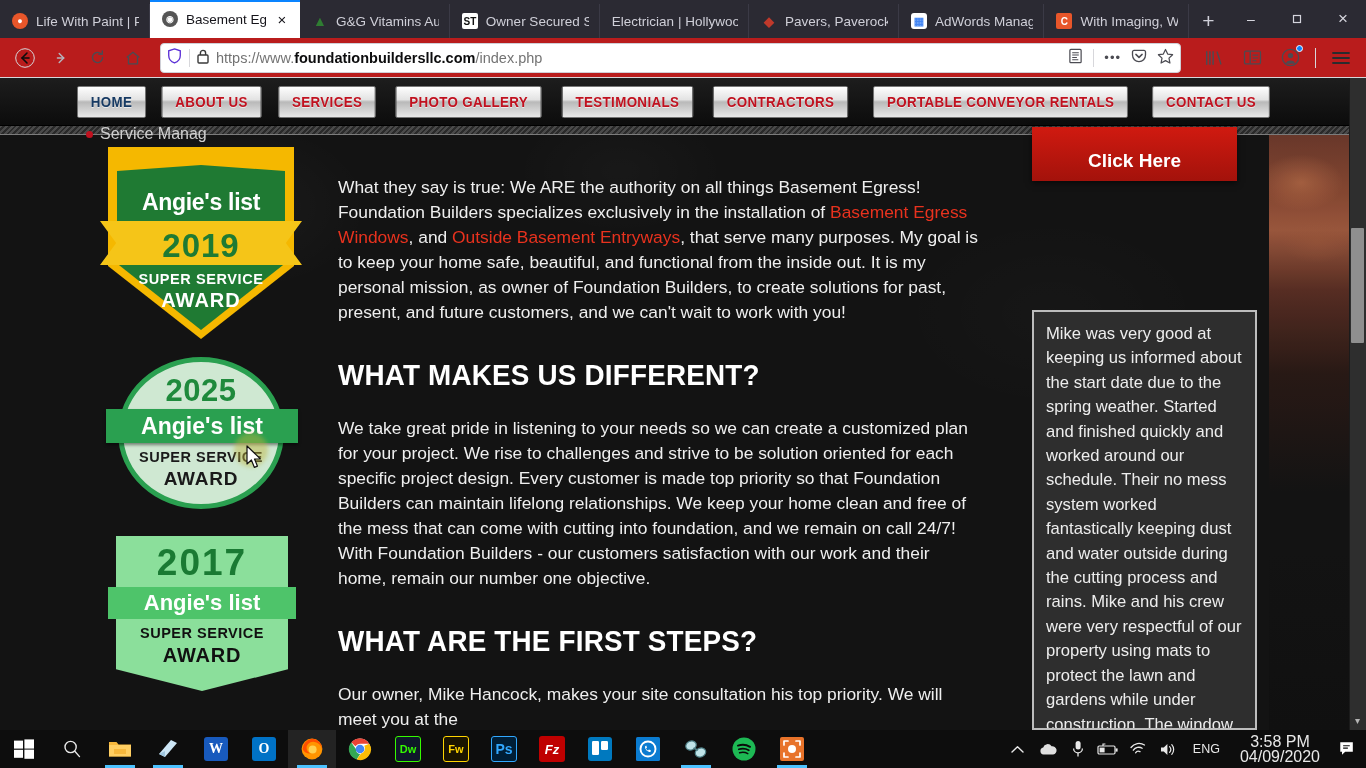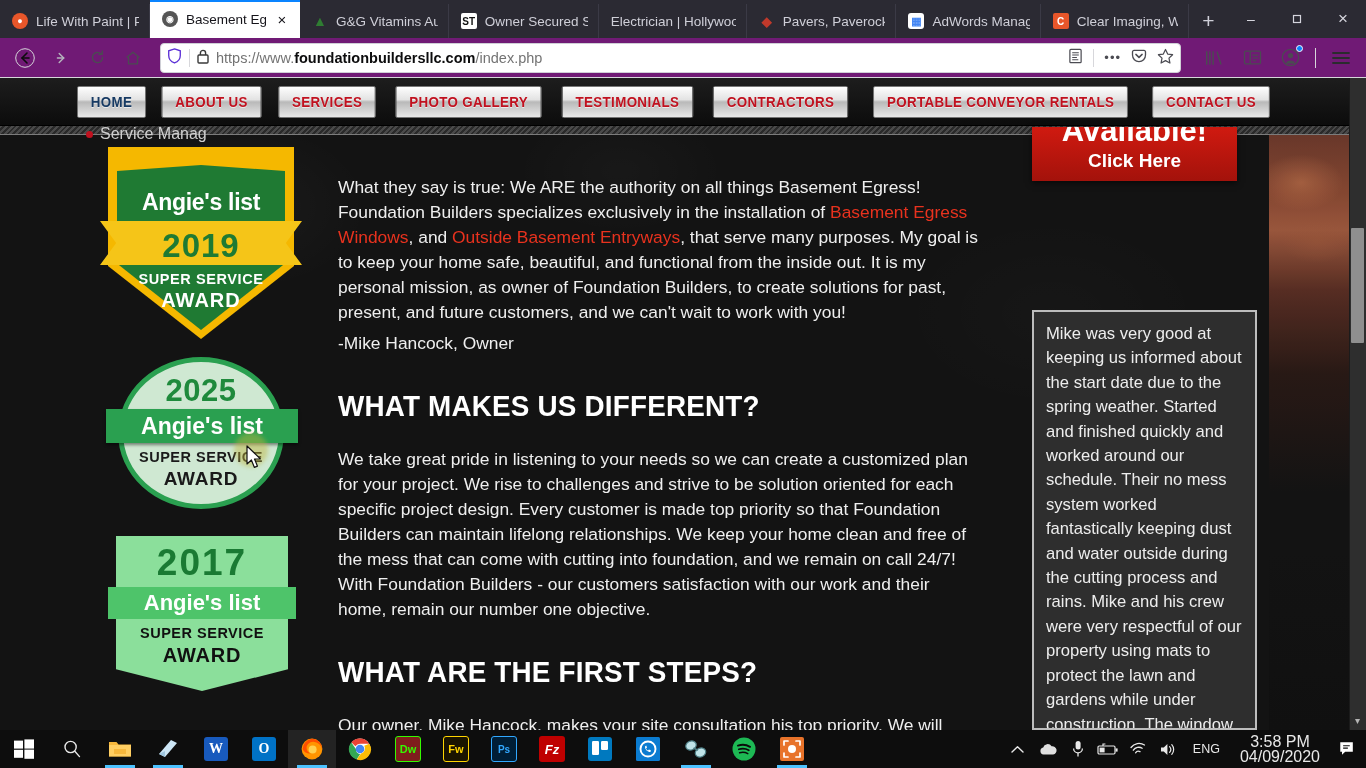--- a/index.html
+++ b/index.html
@@ -38,21 +38,21 @@
   .tab-close { font-size:15px; color:#15141a; width:16px; text-align:center; flex:0 0 16px;}
   .newtab { color:#cfcfd8; font-size:21px; width:40px; height:34px;
             display:flex; align-items:center; justify-content:center; }
   .wincontrols { margin-left:auto; display:flex; height:38px; }
   .wincontrols div {
     width:46px; height:38px; display:flex; align-items:center; justify-content:center;
     color:#d5d5dd; font-size:14px;
   }
 
   .navbar {
-    height:40px; background:#701a75; display:flex; align-items:center;
+    height:40px; background:#b91c1c; display:flex; align-items:center;
     gap:2px; padding:0 8px; border-bottom:1px solid #d7d7db;
   }
   .navbtn { width:34px;height:34px;display:flex;align-items:center;justify-content:center;
             color:#4b4b52; font-size:17px; border-radius:4px;}
   .navbtn.back { color:#0c0c0d; }
   .navbtn.fwd { color:#b5b5bd; }
   .urlbar {
     flex:1; height:30px; margin:0 8px; background:#fff; border:1px solid #cfcfd6;
     border-radius:4px; display:flex; align-items:center; padding:0 6px; gap:7px;
     font-size:14.5px; color:#0c0c0d; min-width:0;
@@ -316,21 +316,21 @@
       <span class="tab-title">Pavers, Paverock</span>
     </div>
 
     <div class="tab">
       <span class="favicon" style="background:#fff;color:#4285f4;font-size:11px">▦</span>
       <span class="tab-title">AdWords Manag</span>
     </div>
 
     <div class="tab">
       <span class="favicon" style="background:#e8562a;border-radius:2px;font-size:10px">C</span>
-      <span class="tab-title">Clear Imaging, W</span>
+      <span class="tab-title">With Imaging, W</span>
     </div>
 
     <div class="newtab">+</div>
 
     <div class="wincontrols">
       <div>–</div>
       <div>
         <svg width="12" height="12" viewBox="0 0 12 12">
             <rect x="2.5" y="2.5" width="7" height="7" fill="none" stroke="#d5d5dd" stroke-width="1.2"></rect>
           </svg>
@@ -488,31 +488,29 @@
           <div class="s-ribbon">
               <span>Angie's list</span>
             </div>
           <div class="s-s1">SUPER SERVICE</div>
           <div class="s-s2">AWARD</div>
         </div>
       </div>
 
       <div class="article">
         <p><span>What they say is true: We ARE the authority on all things Basement Egress! Foundation Builders specializes exclusively in the installation of </span><a href="#">Basement Egress Windows</a><span>, and </span><a href="#">Outside Basement Entryways</a><span>, that serve many purposes. My goal is to keep your home safe, beautiful, and functional from the inside out. It is my personal mission, as owner of Foundation Builders, to create solutions for past, present, and future customers, and we can't wait to work with you!</span></p>
-        <p>-Mike Hancock, Owner</p>
 
         <h2>WHAT MAKES US DIFFERENT?</h2>
         <p>We take great pride in listening to your needs so we can create a customized plan for your project. We rise to challenges and strive to be solution oriented for each specific project design. Every customer is made top priority so that Foundation Builders can maintain lifelong relationships. We keep your home clean and free of the mess that can come with cutting into foundation, and we remain on call 24/7!  With Foundation Builders - our customers satisfaction with our work and their home, remain our number one objective.</p>
 
         <h2>WHAT ARE THE FIRST STEPS?</h2>
         <p>Our owner, Mike Hancock, makes your site consultation his top priority. We will meet you at the</p>
       </div>
 
       <div class="redbanner">
-        <div class="rb1">Available!</div>
         <div class="rb2">Click Here</div>
       </div>
 
       <div class="testimonial">
         <p>Mike was very good at keeping us informed about the start date due to the spring weather. Started and finished quickly and worked around our schedule. Their no mess system worked fantastically keeping dust and water outside during the cutting process and rains. Mike and his crew were very respectful of our property using mats to protect the lawn and gardens while under construction. The window is great, adds a lot of value and is performing as Mike described. Mike was also the most prompt contractor I have ever worked with. Got back to us within minutes of a</p>
       </div>
 
       <div class="cursor-glow"></div>
       <div class="cursor">
         <svg width="17" height="25" viewBox="0 0 17 25">
@@ -581,29 +579,29 @@
       <svg width="24" height="24" viewBox="0 0 24 24">
           <circle cx="12" cy="12" r="10.6" fill="#fff"></circle>
           <path d="M12 1.4 a10.6 10.6 0 0 1 9.2 5.3 H12 a5.3 5.3 0 0 0 -4.6 2.6 L3.3 5.3 A10.6 10.6 0 0 1 12 1.4 Z" fill="#ea4335"></path>
           <path d="M3.3 5.4 L7.9 12 a5.3 5.3 0 0 0 4.2 5.2 l-3.5 5.2 A10.6 10.6 0 0 1 3.3 5.4 Z" fill="#34a853"></path>
           <path d="M21.3 6.8 A10.6 10.6 0 0 1 8.7 22.4 L13 16.5 a5.3 5.3 0 0 0 3.2 -7.8 Z" fill="#fbbc05"></path>
           <circle cx="12" cy="12" r="4.3" fill="#4285f4"></circle>
         </svg>
     </div>
 
     <div class="tb-btn">
-      <span class="tb-ico" style="background:#7f1d1d;border:1.6px solid #35fa00;color:#35fa00;font-size:11px;width:26px;height:26px">Dw</span>
+      <span class="tb-ico" style="background:#0f172a;border:1.6px solid #35fa00;color:#35fa00;font-size:11px;width:26px;height:26px">Dw</span>
     </div>
 
     <div class="tb-btn">
       <span class="tb-ico" style="background:#1a1400;border:1.6px solid #ffd400;color:#ffd400;font-size:11px;width:26px;height:26px">Fw</span>
     </div>
 
     <div class="tb-btn">
-      <span class="tb-ico" style="background:#001e36;border:1.6px solid #31a8ff;color:#31a8ff;font-size:10px;width:26px;height:26px">Ps</span>
+      <span class="tb-ico" style="background:#001e36;border:1.6px solid #31a8ff;color:#31a8ff;font-size:14px;width:26px;height:26px">Ps</span>
     </div>
 
     <div class="tb-btn">
       <span class="tb-ico" style="background:#bf0000;font-size:13px;width:26px;height:26px;font-style:italic">Fz</span>
     </div>
 
     <div class="tb-btn">
       <svg width="26" height="26" viewBox="0 0 26 26">
           <rect x="1" y="1" width="24" height="24" rx="3" fill="#0079bf"></rect>
           <rect x="5" y="5" width="7" height="14" rx="1.2" fill="#fff"></rect>

